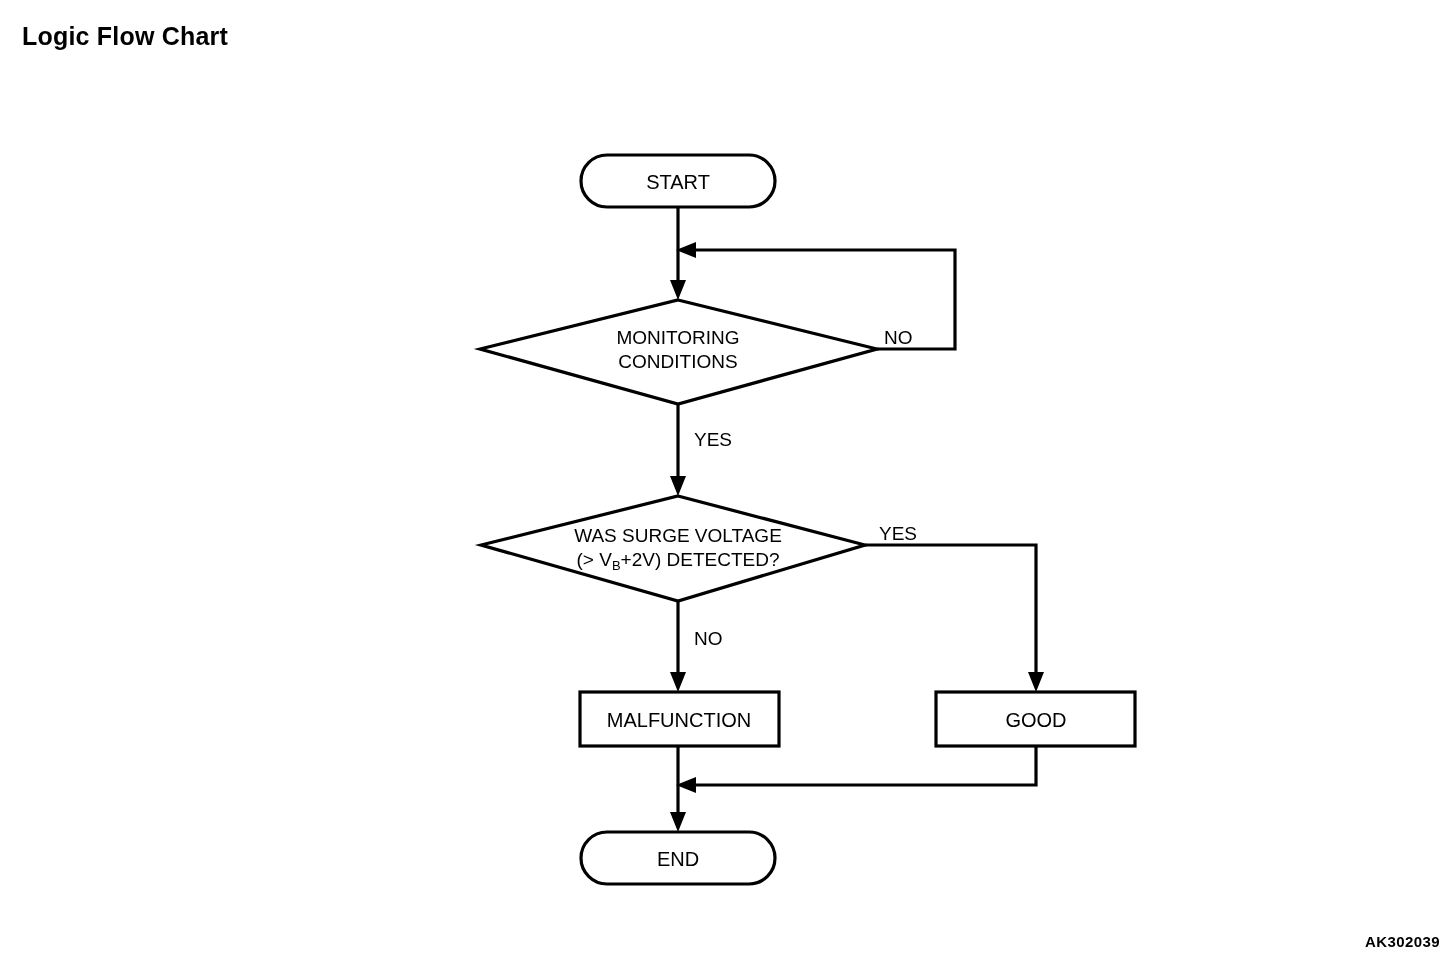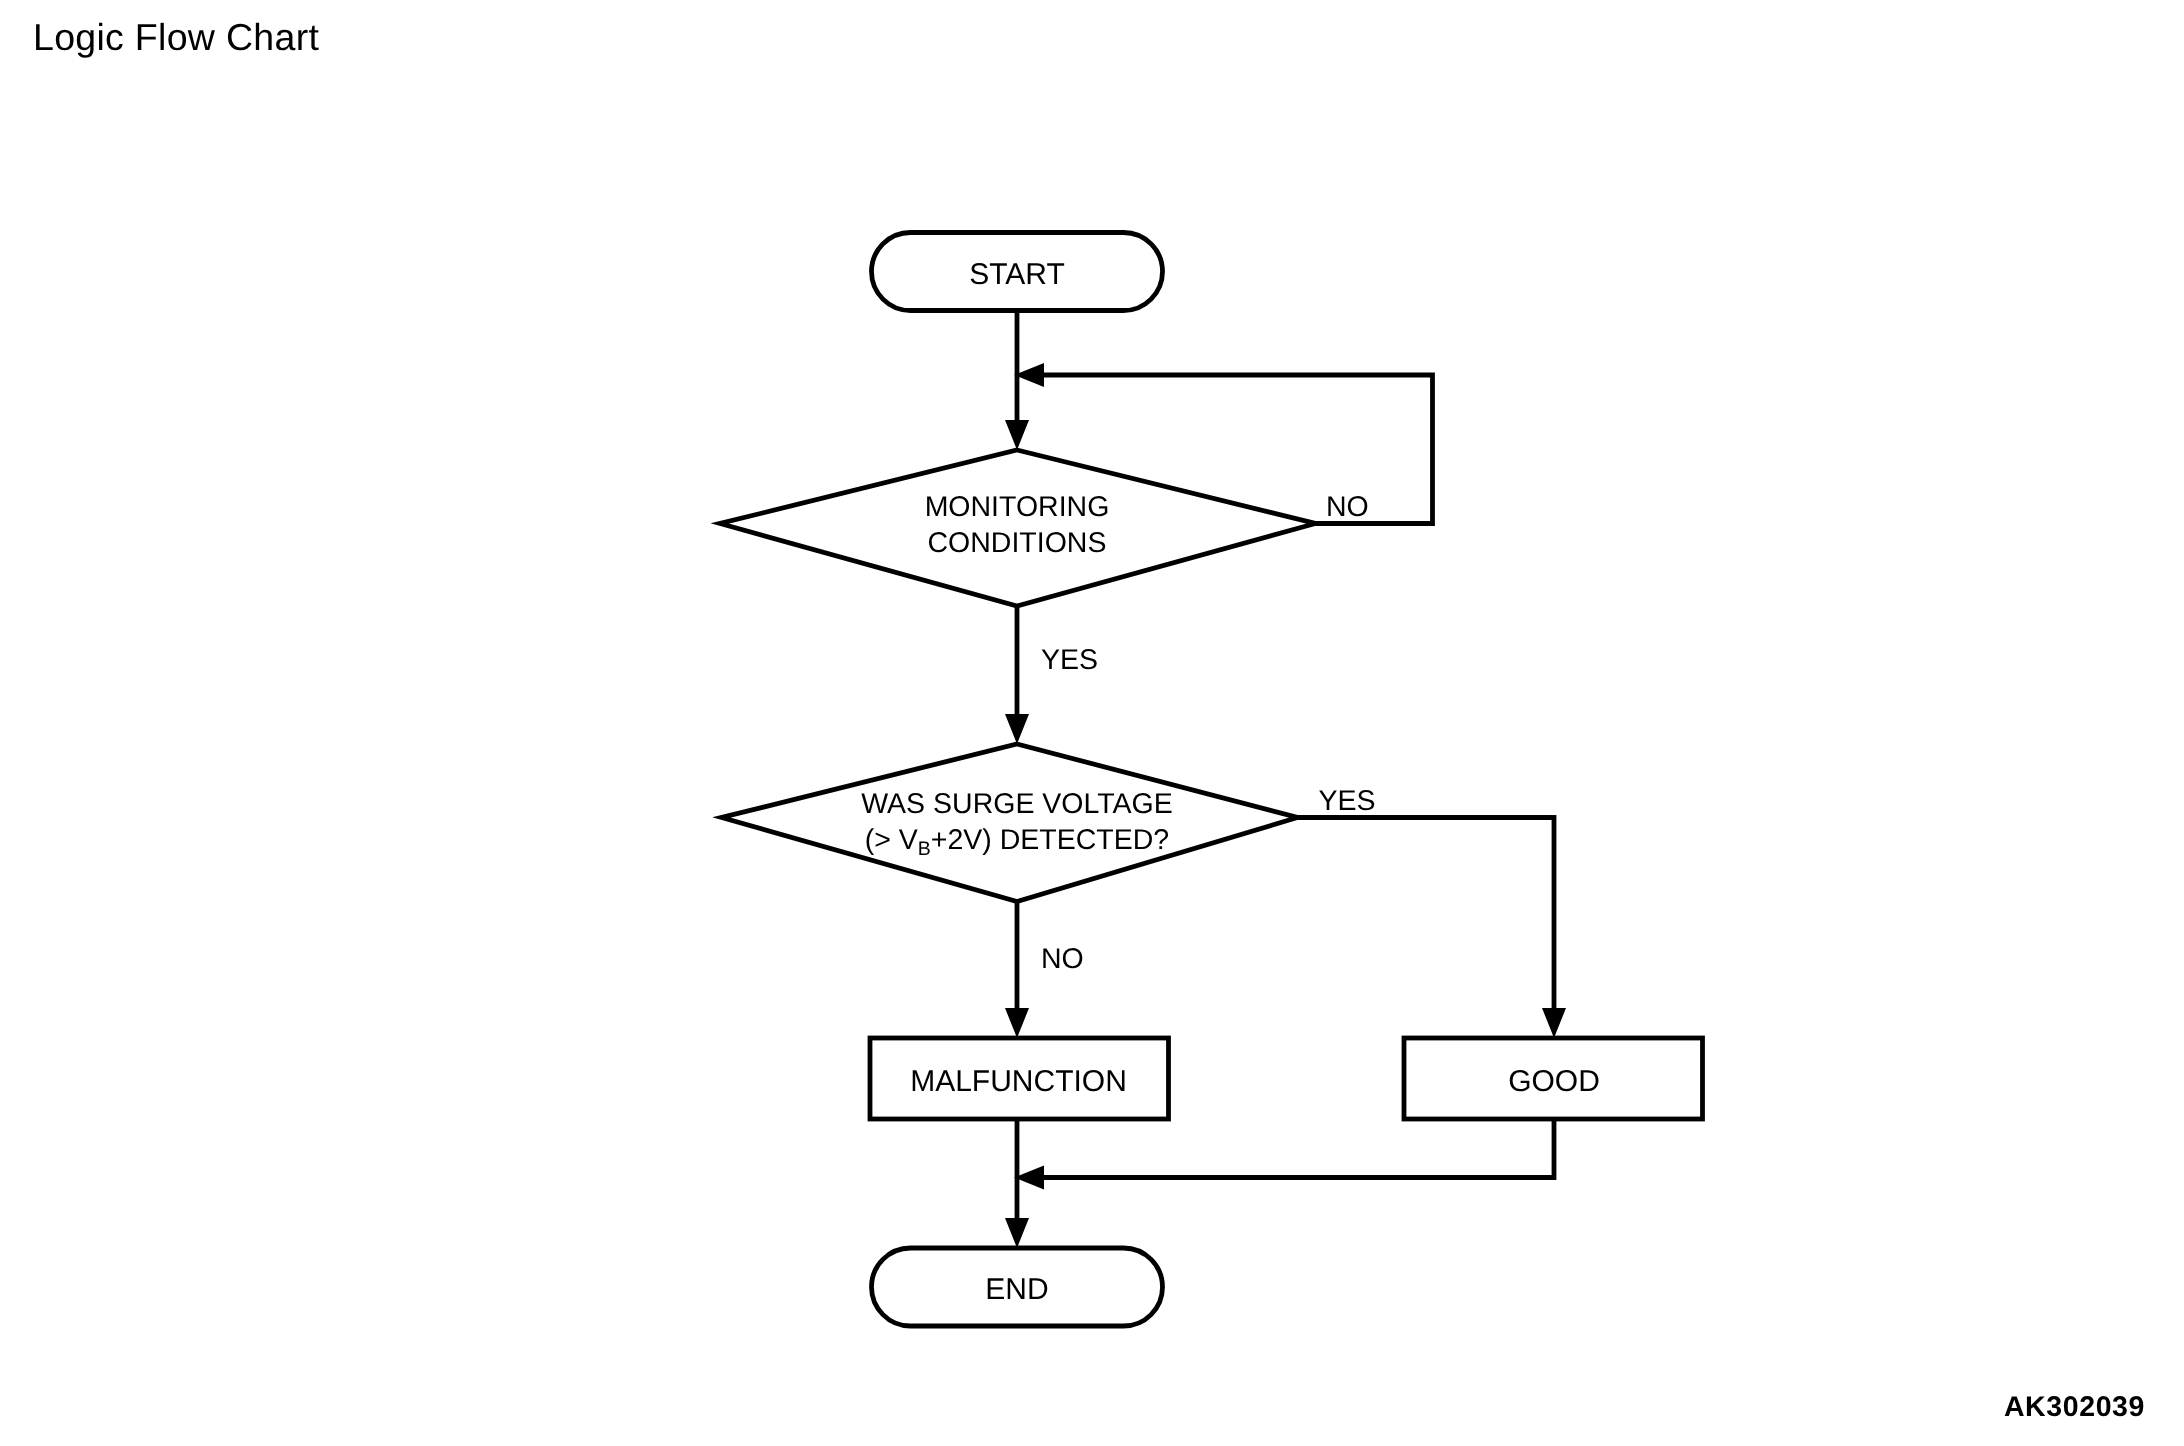--- a/index.html
+++ b/index.html
@@ -12,38 +12,38 @@
     width: 1456px;
     height: 964px;
     position: relative;
     font-family: "Liberation Sans", sans-serif;
     color: #000000;
     overflow: hidden;
   }
   #page-title {
     position: absolute;
     left: 22px;
-    top: 11px;
+    top: 22px;
     font-size: 25px;
-    font-weight: normal;
+    font-weight: bold;
     letter-spacing: 0.2px;
     white-space: nowrap;
   }
   #diagram-canvas {
     position: absolute;
     left: 0;
     top: 0;
     width: 1456px;
     height: 964px;
   }
   #image-code {
     position: absolute;
-    right: 26px;
+    right: 16px;
     bottom: 14px;
-    font-size: 19px;
+    font-size: 15px;
     font-weight: bold;
     letter-spacing: 0.4px;
   }
   svg text {
     font-family: "Liberation Sans", sans-serif;
     fill: #000000;
   }
   .node-label {
     font-size: 20px;
   }

